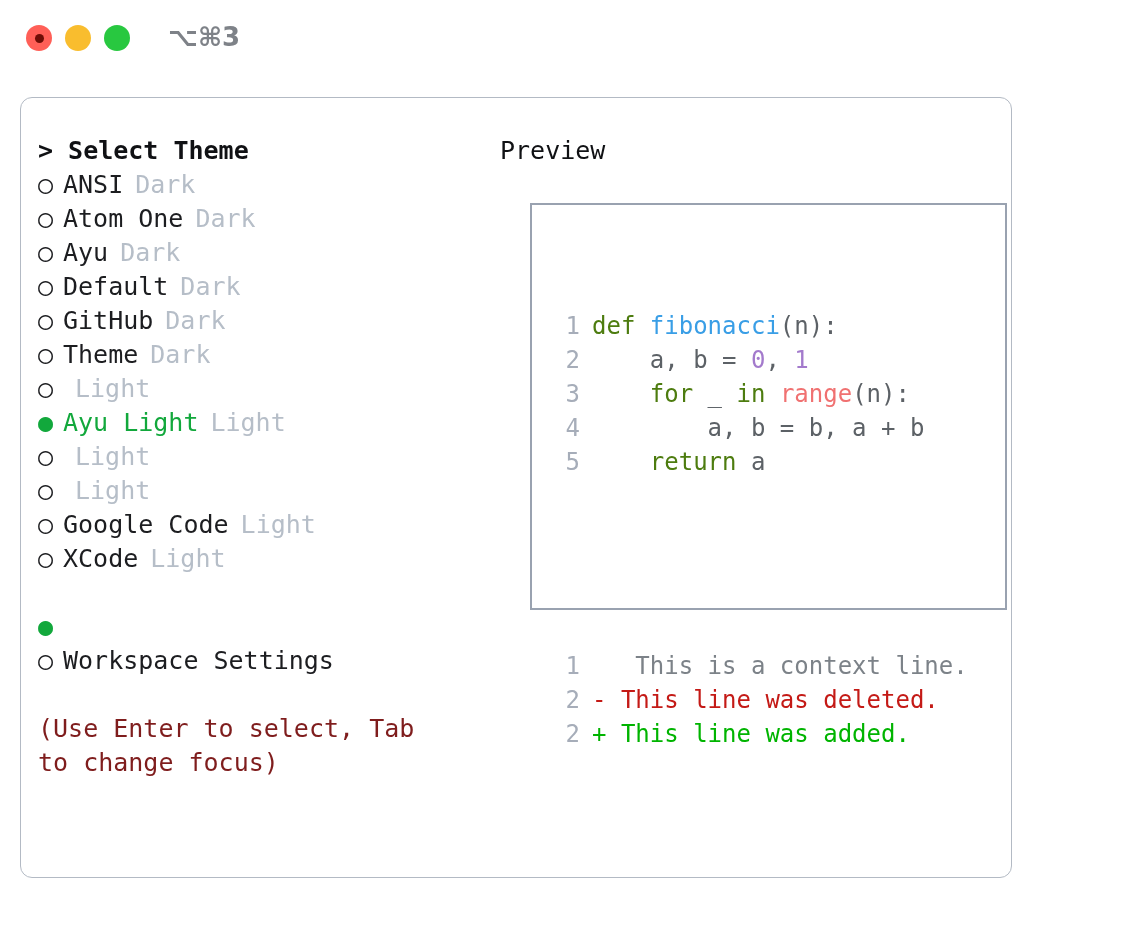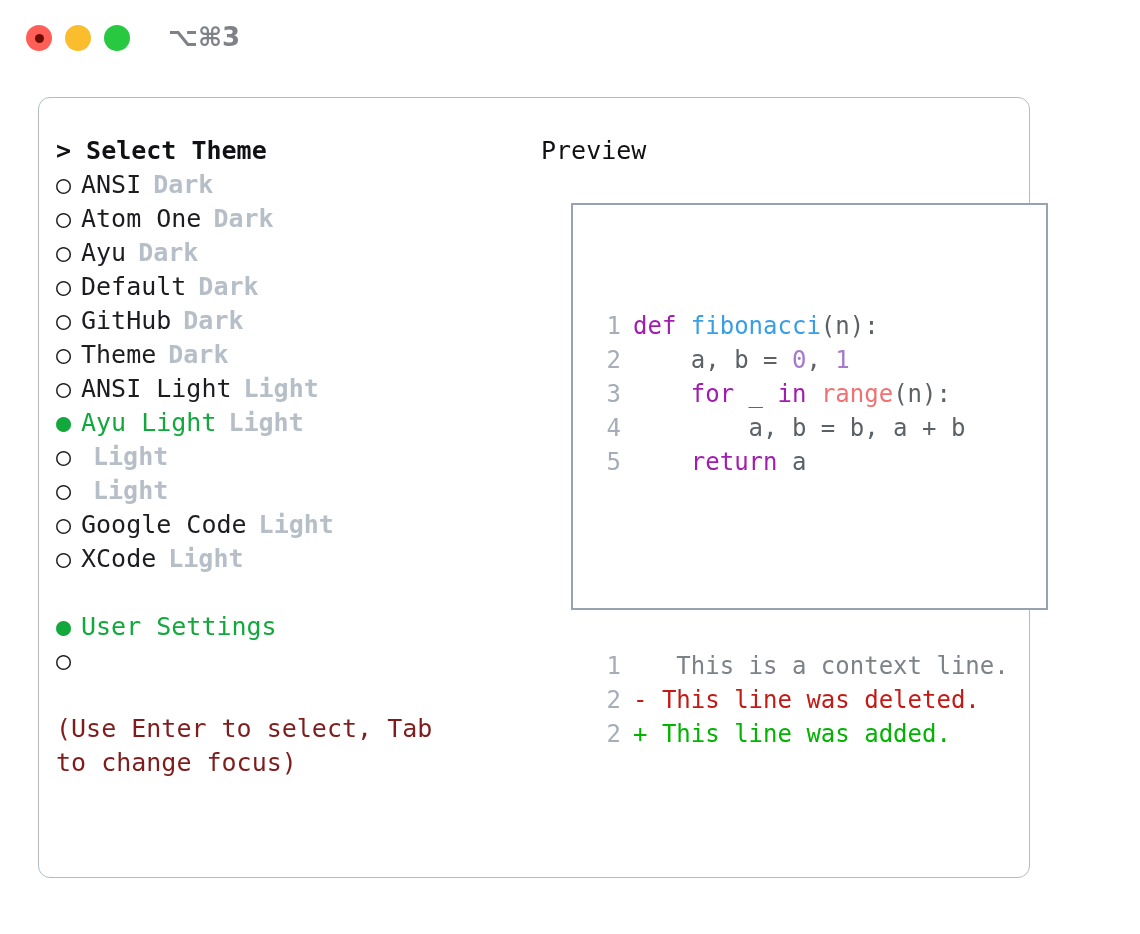--- a/index.html
+++ b/index.html
@@ -62,41 +62,40 @@
     top: 22px;
     font-size: 26px;
     font-weight: bold;
     color: #7e8288;
     letter-spacing: 0px;
     font-family: "DejaVu Sans", "Liberation Sans", sans-serif;
   }
   
   .dialog {
     position: absolute;
-    left: 38px;
+    left: 20px;
     top: 97px;
     width: 992px;
     height: 781px;
     border: 1.6px solid #b3bac4;
     border-radius: 12px;
     background: #ffffff;
     box-sizing: border-box;
   }
   .col-left {
     position: absolute;
     left: 17px;
     top: 36px;
     width: 440px;
   }
   .col-right {
     position: absolute;
     left: 479px;
     top: 36px;
     width: 500px;
-    margin-left: 23px;
   }
   
   .section-head {
     font-size: 25px;
     line-height: 34px;
     color: #101114;
     white-space: pre;
   }
   .section-head.bold { font-weight: bold; }
   .row {
@@ -112,21 +111,20 @@
     width: 25px;
     flex: 0 0 25px;
     color: #1c1d20;
   }
   .row.selected .bullet { color: #12a83c; }
   .row.selected .row-label { color: #12a83c; }
   .row-label { color: #1c1d20; }
   .row-badge {
     color: #b6bec8;
     padding-left: 12px;
-    font-weight: bold;
   }
   .spacer-sm { height: 34px; }
   .hint {
     margin-top: 34px;
     font-size: 25px;
     line-height: 34px;
     color: #7f1d1d;
     width: 400px;
     white-space: pre-wrap;
   }
@@ -158,21 +156,21 @@
   .code-line { display: flex; white-space: pre; }
   .lineno {
     display: inline-block;
     width: 34px;
     flex: 0 0 34px;
     text-align: right;
     color: #a6adb9;
     padding-right: 12px;
   }
   .gap-line { height: 34px; }
-  .tok-kw    { color: #a21caf; text-align: center; }
+  .tok-kw    { color: #4d7c0f; text-align: center; }
   .tok-fn    { color: #399ee6; }
   .tok-num   { color: #a37acc; }
   .tok-ent   { color: #f07171; }
   .tok-plain { color: #5c6166; }
   .d-ctx { color: #7c8288; }
   .d-del { color: #c41a16; }
   .d-add { color: #00b400; }
 </style>
 </head>
 <body>
@@ -192,33 +190,33 @@
 
     <div class="col-left">
       <div class="section-head bold">&gt; Select Theme</div>
       <div id="theme-list">
           <div class="row"><span class="bullet">○</span><span class="row-label">ANSI</span><span class="row-badge">Dark</span></div>
           <div class="row"><span class="bullet">○</span><span class="row-label">Atom One</span><span class="row-badge">Dark</span></div>
           <div class="row"><span class="bullet">○</span><span class="row-label">Ayu</span><span class="row-badge">Dark</span></div>
           <div class="row"><span class="bullet">○</span><span class="row-label">Default</span><span class="row-badge">Dark</span></div>
           <div class="row"><span class="bullet">○</span><span class="row-label">GitHub</span><span class="row-badge">Dark</span></div>
           <div class="row"><span class="bullet">○</span><span class="row-label">Theme</span><span class="row-badge">Dark</span></div>
-          <div class="row"><span class="bullet">○</span><span class="row-label">ANSI Light</span><span class="row-badge">Light</span></div>
+          <div class="row"><span class="bullet">○</span><span class="row-badge">Light</span></div>
           <div class="row selected"><span class="bullet">●</span><span class="row-label">Ayu Light</span><span class="row-badge">Light</span></div>
           <div class="row"><span class="bullet">○</span><span class="row-badge">Light</span></div>
           <div class="row"><span class="bullet">○</span><span class="row-badge">Light</span></div>
           <div class="row"><span class="bullet">○</span><span class="row-label">Google Code</span><span class="row-badge">Light</span></div>
           <div class="row"><span class="bullet">○</span><span class="row-label">XCode</span><span class="row-badge">Light</span></div>
         </div>
 
       <div class="spacer-sm"></div>
 
       <div id="apply-list">
-          <div class="row selected"><span class="bullet">●</span><span class="row-label">User Settings</span></div>
-          <div class="row"><span class="bullet">○</span></div>
+          <div class="row selected"><span class="bullet">●</span></div>
+          <div class="row"><span class="bullet">○</span><span class="row-label">Workspace Settings</span></div>
         </div>
 
       <div class="hint">(Use Enter to select, Tab to change focus)</div>
     </div>
 
     <div class="col-right">
       <div class="preview-head">Preview</div>
       <div class="preview-box">
         <div class="code">
           <div id="code-lines"><div class="code-line"><span class="lineno">1</span><span><span class="tok-kw">def </span><span class="tok-fn">fibonacci</span><span class="tok-plain">(n):</span></span></div><div class="code-line"><span class="lineno">2</span><span><span class="tok-plain">    a, b = </span><span class="tok-num">0</span><span class="tok-plain">, </span><span class="tok-num">1</span></span></div><div class="code-line"><span class="lineno">3</span><span><span class="tok-plain">    </span><span class="tok-kw">for</span><span class="tok-plain"> _ </span><span class="tok-kw">in</span><span class="tok-plain"> </span><span class="tok-ent">range</span><span class="tok-plain">(n):</span></span></div><div class="code-line"><span class="lineno">4</span><span><span class="tok-plain">        a, b = b, a + b</span></span></div><div class="code-line"><span class="lineno">5</span><span><span class="tok-plain">    </span><span class="tok-kw">return</span><span class="tok-plain"> a</span></span></div></div>

